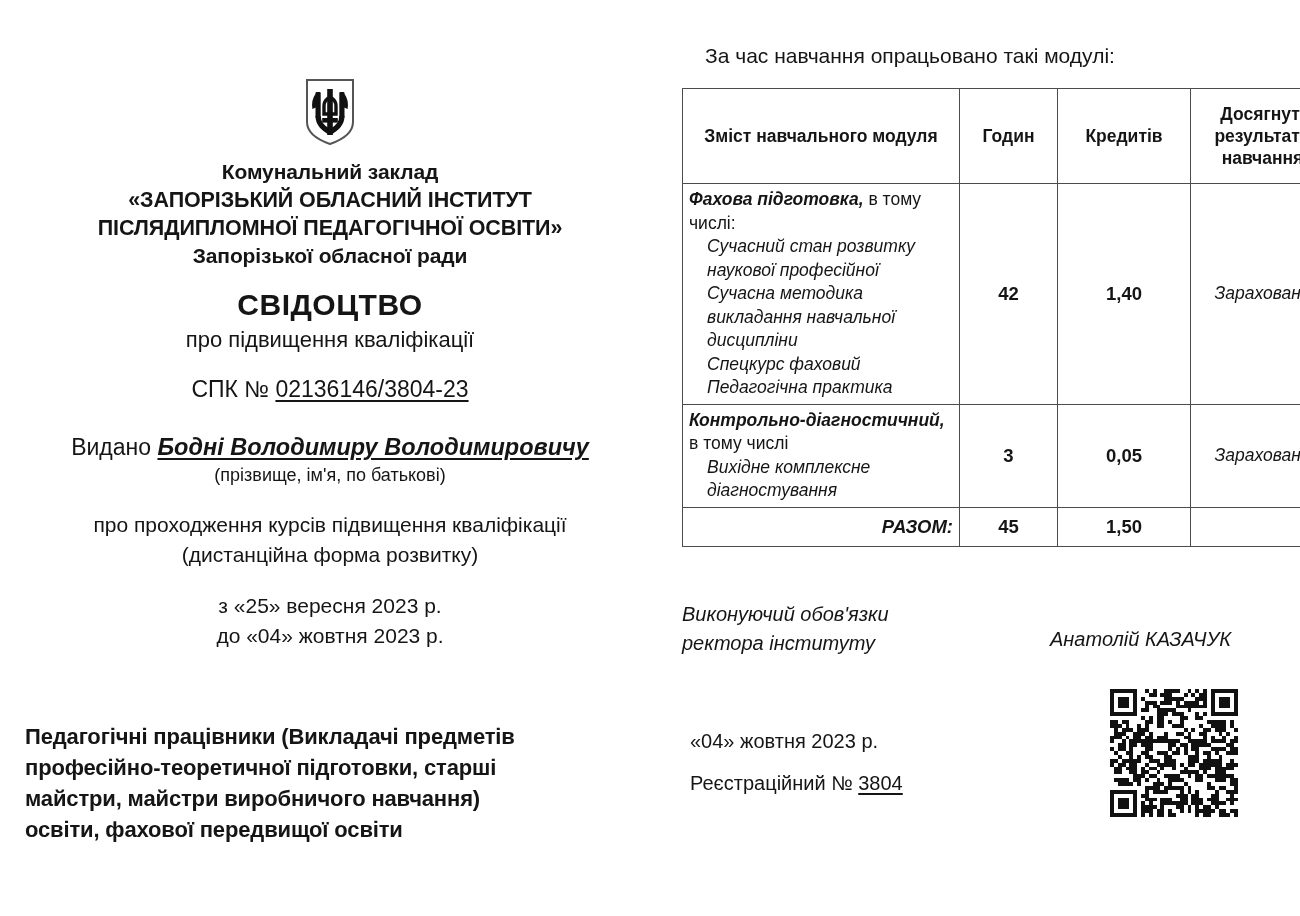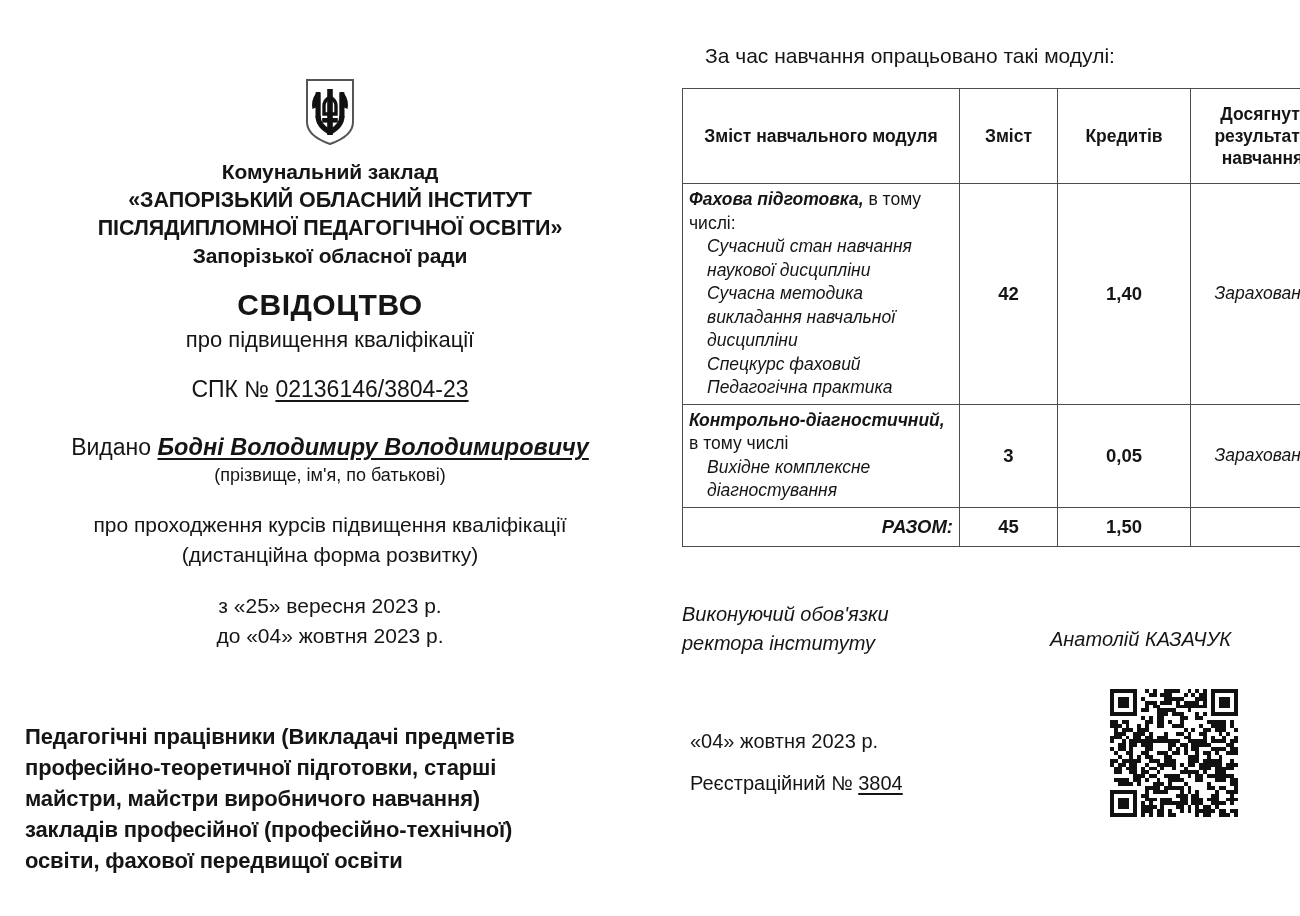--- a/index.html
+++ b/index.html
@@ -332,46 +332,45 @@
     <div class="dates-block">
       <div>з «25» вересня 2023 р.</div>
       <div>до «04» жовтня 2023 р.</div>
     </div>
 
 
     <div class="program-name">
       <div>Педагогічні працівники (Викладачі предметів</div>
       <div>професійно-теоретичної підготовки, старші</div>
       <div>майстри, майстри виробничого навчання)</div>
-      <div>закладів професійної (професійно-технічної)</div>
       <div>освіти, фахової передвищої освіти</div>
     </div>
   </div>
 
   <div class="right-col">
 
     <div class="modules-intro">За час навчання опрацьовано такі модулі:</div>
 
     <table class="modules">
       <thead>
         <tr>
           <th class="col-content">Зміст навчального модуля</th>
-          <th class="col-hours">Зміст</th>
+          <th class="col-hours">Годин</th>
           <th class="col-credits">Кредитів</th>
           <th class="col-results">Досягнуті результати навчання</th>
         </tr>
       </thead>
       <tbody>
         <tr>
           <td class="cell-module">
             <div>
               <span class="mod-head">Фахова підготовка,</span><span class="mod-head-tail"> в тому числі:</span>
             </div>
             <ul class="sub-list">
-              <li>Сучасний стан навчання наукової дисципліни</li>
+              <li>Сучасний стан розвитку наукової професійної</li>
               <li>Сучасна методика викладання навчальної дисципліни</li>
               <li>Спецкурс фаховий</li>
               <li>Педагогічна практика</li>
             </ul>
           </td>
           <td class="cell-num">42</td>
           <td class="cell-num">1,40</td>
           <td class="cell-result">Зараховано</td>
         </tr>
         <tr>

